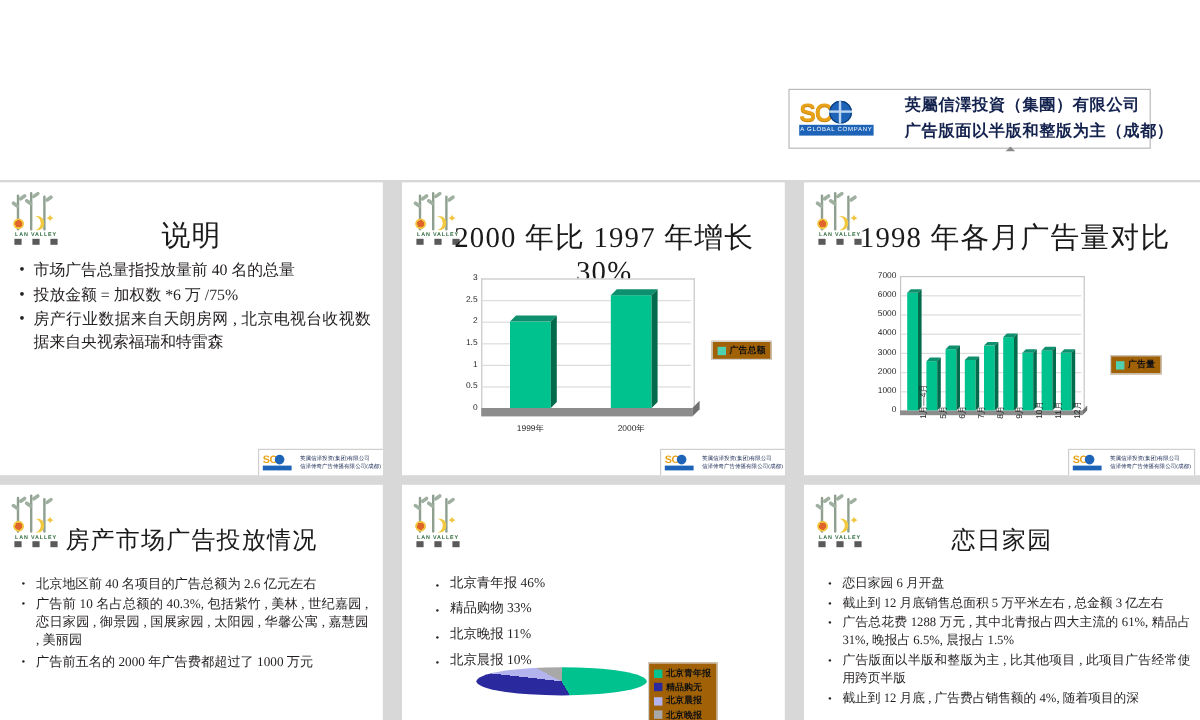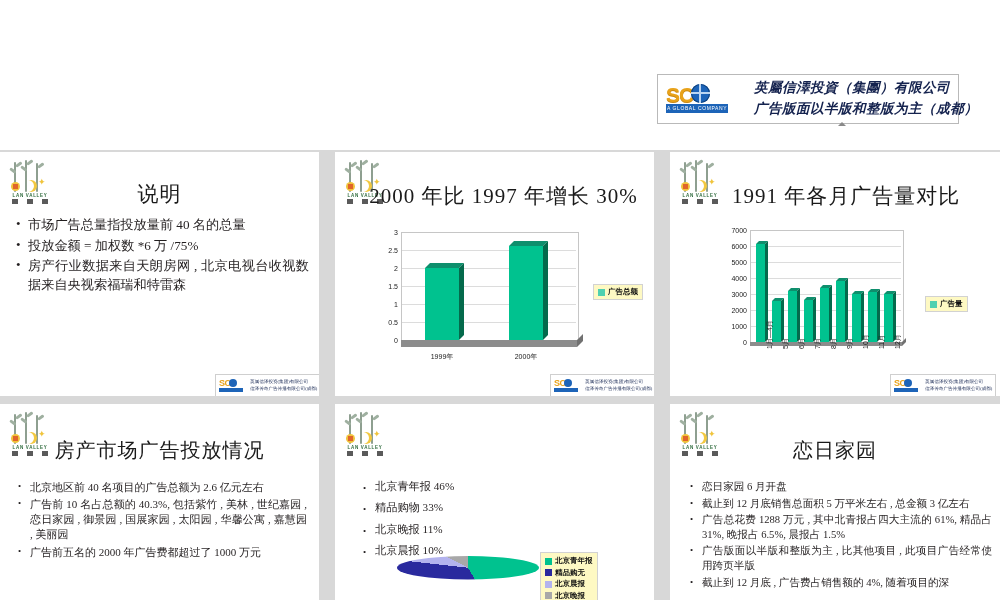--- a/index.html
+++ b/index.html
@@ -39,21 +39,21 @@
   }
   .sc-mark .sc-globe:after{
     content:"";position:absolute;left:8px;top:0;width:1.5px;height:19px;background:#bcd6f2;
   }
   .sc-mark .sc-bar{
     position:absolute;left:2px;top:22px;width:62px;height:9px;background:#1d64b8;
     color:#fff;font-family:"Liberation Sans",sans-serif;font-size:5px;
     letter-spacing:.6px;text-align:center;line-height:9px;
   }
   .corp-logo .corp-text{
-    margin-left:6px;display:flex;flex-direction:column;justify-content:center;font-style:italic;
+    margin-left:6px;display:flex;flex-direction:column;justify-content:center;
   }
   .corp-text span{
     font-family:"Liberation Serif","DejaVu Serif",serif;
     font-size:13.5px;color:#14224e;letter-spacing:.5px;line-height:1.55;
     white-space:nowrap;font-weight:bold;
   }
   .corp-tick{
     position:absolute;left:838px;top:122px;width:0;height:0;
     border-left:4px solid transparent;border-right:4px solid transparent;
     border-bottom:4px solid #8a8a8a;
@@ -97,21 +97,21 @@
   }
   .valley .vl-boxes{
     position:absolute;left:4px;top:39px;width:36px;height:5px;
     display:flex;justify-content:space-between;
   }
   .valley .vl-boxes i{display:block;width:6px;height:5px;background:#5a5a5a;}
 
   
   .s-title{
     position:absolute;left:0;top:28px;width:100%;text-align:center;
-    font-size:21px;color:#1a1a1a;letter-spacing:1px;
+    font-size:24px;color:#1a1a1a;letter-spacing:1px;
     font-family:"Liberation Serif","DejaVu Serif",serif;
   }
   .s-title.shift{text-align:center;padding-left:18px;box-sizing:border-box;}
 
   
   ul.bullets{
     position:absolute;left:14px;top:62px;right:10px;margin:0;padding:0 0 0 14px;
     list-style:none;
   }
   ul.bullets li{
@@ -160,21 +160,21 @@
     background:#0e8f6d;transform:skewX(-45deg);transform-origin:bottom left;
   }
   .bar .side{
     position:absolute;left:100%;bottom:0;width:5px;height:100%;
     background:#046a4c;transform:skewY(-45deg);transform-origin:bottom left;
   }
   .floor{position:absolute;background:#8c8c8c;}
   .floor .fr{position:absolute;left:100%;top:0;width:6px;height:100%;background:#717171;transform:skewY(-45deg);transform-origin:top left;}
   .backwall{position:absolute;background:#fff;border:1px solid #c6c6c6;border-bottom:none;}
   .legend{
-    position:absolute;border:1px solid #d2d2d2;background:#fef9c3;
+    position:absolute;border:1px solid #d2d2d2;background:#a16207;
     padding:2px 4px;display:flex;align-items:center;gap:3px;
   }
   .legend .sw{width:7px;height:7px;background:#4fd0b0;display:block;}
   .legend .lb{font-family:"Liberation Sans",sans-serif;font-size:7.5px;color:#111;font-weight:bold;white-space:nowrap;}
   .legend.stack{display:block;padding:3px 4px;}
   .legend.stack .row{display:flex;align-items:center;gap:3px;margin-bottom:1.5px;}
 
   
   .pie-wrap{position:absolute;}
   .pie-top{
@@ -346,21 +346,21 @@
         <div class="sun"></div>
         <div class="moon"></div>
         <div class="star">✦</div>
         <div class="vl-text">LAN VALLEY</div>
         <div class="vl-boxes">
             <i></i>
             <i></i>
             <i></i>
           </div>
       </div>
-      <div class="s-title" style="top:30px;padding-left:22px;box-sizing:border-box;">1991 年各月广告量对比</div>
+      <div class="s-title" style="top:30px;padding-left:22px;box-sizing:border-box;">1998 年各月广告量对比</div>
 
       <div class="chart-wrap" style="left:52px;top:78px;width:275px;height:160px;">
         <div class="backwall" style="left:28px;top:0px;width:152px;height:112px;"></div>
         <div class="gridline" style="left:29px;top:16px;width:150px;"></div>
         <div class="gridline" style="left:29px;top:32px;width:150px;"></div>
         <div class="gridline" style="left:29px;top:48px;width:150px;"></div>
         <div class="gridline" style="left:29px;top:64px;width:150px;"></div>
         <div class="gridline" style="left:29px;top:80px;width:150px;"></div>
         <div class="gridline" style="left:29px;top:96px;width:150px;"></div>
         <div style="position:absolute;left:28px;top:0;height:112px;width:1px;">

